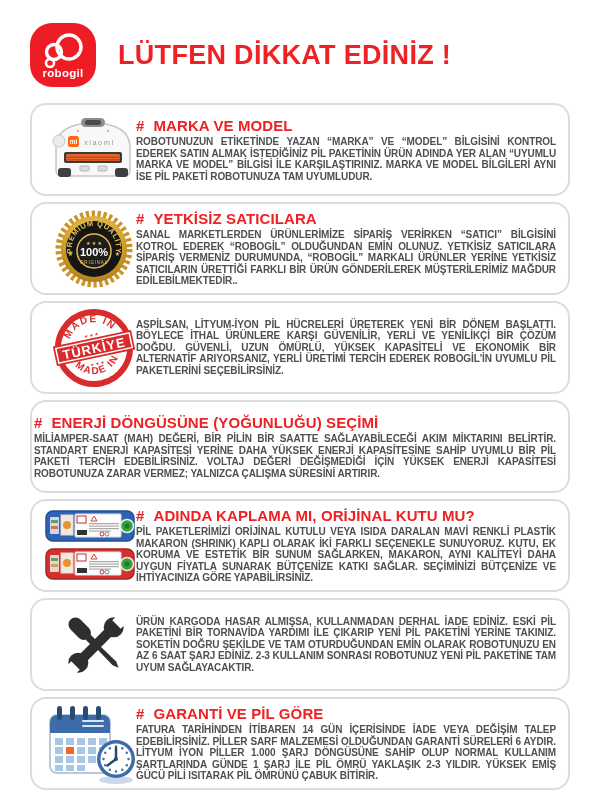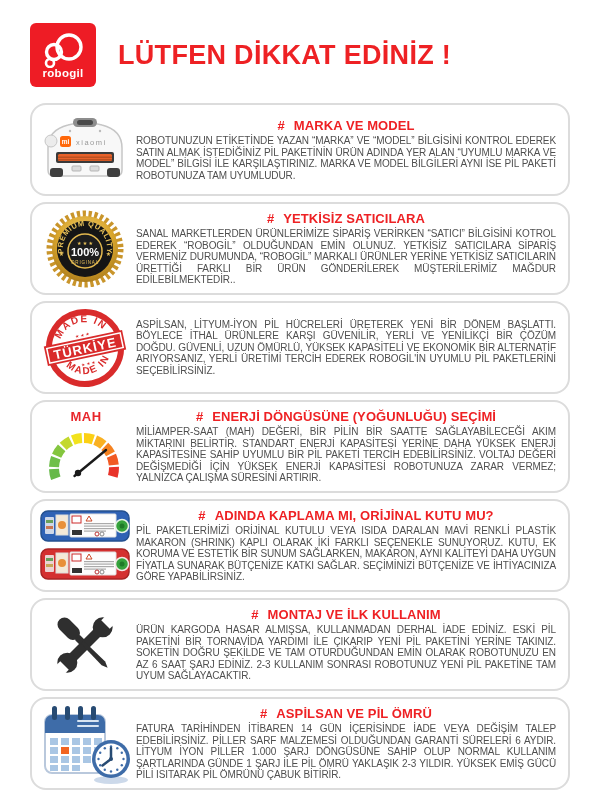--- a/index.html
+++ b/index.html
@@ -1,29 +1,29 @@
 <!DOCTYPE html>
 <html><head>
 <meta charset="utf-8">
 <style>
   html,body{margin:0;padding:0;width:600px;height:800px;background:#fff;overflow:hidden;
     font-family:"Liberation Sans", sans-serif;}
   .header{display:flex;align-items:center;padding:21px 0 0 30px;height:68px;}
-  .logo{width:66px;height:64px;background:#ee1c25;border-radius:6px;display:flex;
+  .logo{width:66px;height:64px;background:#ee1c25;border-radius:22px;display:flex;
     flex-direction:column;align-items:center;justify-content:center;flex:0 0 66px;}
   .logo-text{color:#fff;font-size:11.5px;font-weight:bold;margin-top:-1px;letter-spacing:.3px;}
   .title{color:#ee2124;font-size:27px;font-weight:bold;margin-left:22px;letter-spacing:.3px;}
   .cards{margin:14px 30px 0 30px;}
   .card{display:flex;align-items:center;border:2px solid #dcdcdc;border-radius:16px;
     margin-bottom:6px;height:93px;box-sizing:border-box;background:#fff;padding:2px 12px 2px 2px;}
-  .icon-box{flex:0 0 102px;display:flex;align-items:center;justify-content:center;}
+  .icon-box{flex:0 0 102px;display:flex;align-items:center;justify-content:flex-end;}
   .text-box{flex:1;min-width:0;}
-  .heading{color:#ee2124;font-size:13px;font-weight:bold;margin:0 0 2px 0;letter-spacing:.1px;text-align:center;}
+  .heading{color:#ee2124;font-size:15px;font-weight:bold;margin:0 0 2px 0;letter-spacing:.1px;}
   .heading .hash{margin-right:9px;}
-  .body-text{color:#4f4f4f;font-size:10px;line-height:11.5px;font-weight:normal;
+  .body-text{color:#4f4f4f;font-size:10px;line-height:11.5px;font-weight:bold;
     text-align:justify;margin:0;letter-spacing:-.1px;}
   svg{display:block;}
 </style>
 </head>
 <body>
 
 <div class="header">
   <div class="logo">
     <svg width="44" height="36" viewBox="0 0 44 36">
       <circle cx="28" cy="15" r="12" fill="none" stroke="#ffffff" stroke-width="3.4"></circle>
@@ -118,39 +118,20 @@
           <text x="42" y="46" fill="#ffffff" font-size="13" font-weight="bold" text-anchor="middle" letter-spacing="1">TÜRKİYE</text>
         </g>
       </svg>
     </div>
     <div class="text-box">
       <p class="body-text">ASPİLSAN, LİTYUM-İYON PİL HÜCRELERİ ÜRETEREK YENİ BİR DÖNEM BAŞLATTI. BÖYLECE İTHAL ÜRÜNLERE KARŞI GÜVENİLİR, YERLİ VE YENİLİKÇİ BİR ÇÖZÜM DOĞDU. GÜVENLİ, UZUN ÖMÜRLÜ, YÜKSEK KAPASİTELİ VE EKONOMİK BİR ALTERNATİF ARIYORSANIZ, YERLİ ÜRETİMİ TERCİH EDEREK ROBOGİL'İN UYUMLU PİL PAKETLERİNİ SEÇEBİLİRSİNİZ.</p>
     </div>
   </div>
 
   <div class="card">
-    <div class="icon-box">
-      <svg width="90" height="78" viewBox="0 0 90 78">
-        <text x="46" y="13" font-size="13" font-weight="bold" fill="#e8262b" text-anchor="middle" letter-spacing="0.5">MAH</text>
-        <g fill="none" stroke-width="10">
-          <path d="M15.8 70.3 A30 30 0 0 1 14.0 61.0" stroke="#66b949"></path>
-          <path d="M14.0 59.0 A30 30 0 0 1 15.8 49.7" stroke="#6fbf4a"></path>
-          <path d="M16.6 47.8 A30 30 0 0 1 21.7 39.9" stroke="#84c63f"></path>
-          <path d="M23.2 38.4 A30 30 0 0 1 30.8 33.0" stroke="#c3d82d"></path>
-          <path d="M32.8 32.2 A30 30 0 0 1 41.9 30.1" stroke="#f2e21d"></path>
-          <path d="M44.0 30.0 A30 30 0 0 1 53.3 31.5" stroke="#fcd015"></path>
-          <path d="M55.2 32.2 A30 30 0 0 1 63.3 37.0" stroke="#f9b123"></path>
-          <path d="M64.8 38.4 A30 30 0 0 1 70.5 45.9" stroke="#f58220"></path>
-          <path d="M71.4 47.8 A30 30 0 0 1 73.8 56.9" stroke="#f15a24"></path>
-          <path d="M74.0 59.0 A30 30 0 0 1 72.8 68.3" stroke="#e8332a"></path>
-        </g>
-        <path d="M34.5 68 L66 42" stroke="#1a1a1a" stroke-width="2.4" stroke-linecap="round"></path>
-        <circle cx="38" cy="65" r="3.2" fill="#1a1a1a"></circle>
-      </svg>
-    </div>
     <div class="text-box">
       <p class="heading"><span class="hash">#</span><span>ENERJİ DÖNGÜSÜNE (YOĞUNLUĞU) SEÇİMİ</span></p>
       <p class="body-text">MİLİAMPER-SAAT (MAH) DEĞERİ, BİR PİLİN BİR SAATTE SAĞLAYABİLECEĞİ AKIM MİKTARINI BELİRTİR. STANDART ENERJİ KAPASİTESİ YERİNE DAHA YÜKSEK ENERJİ KAPASİTESİNE SAHİP UYUMLU BİR PİL PAKETİ TERCİH EDEBİLİRSİNİZ. VOLTAJ DEĞERİ DEĞİŞMEDİĞİ İÇİN YÜKSEK ENERJİ KAPASİTESİ ROBOTUNUZA ZARAR VERMEZ; YALNIZCA ÇALIŞMA SÜRESİNİ ARTIRIR.</p>
     </div>
   </div>
 
   <div class="card">
     <div class="icon-box">
       <svg width="92" height="78" viewBox="0 0 92 78">
 
@@ -210,21 +191,20 @@
           <rect x="34" y="67" width="12" height="11" fill="#ffffff"></rect>
         </g>
         <g transform="rotate(-45 40 38)" fill="#2f2f2f">
           <rect x="33" y="2" width="14" height="26" rx="7"></rect>
           <rect x="36.5" y="27" width="7" height="7" rx="1"></rect>
           <path d="M38 34 h4 l0.5 30 L40 70 l-2.5 -6 Z"></path>
         </g>
       </svg>
     </div>
     <div class="text-box">
-      <p class="heading"><span class="hash">#</span><span>MONTAJ VE İLK KULLANIM</span></p>
       <p class="body-text">ÜRÜN KARGODA HASAR ALMIŞSA, KULLANMADAN DERHAL İADE EDİNİZ. ESKİ PİL PAKETİNİ BİR TORNAVİDA YARDIMI İLE ÇIKARIP YENİ PİL PAKETİNİ YERİNE TAKINIZ. SOKETİN DOĞRU ŞEKİLDE VE TAM OTURDUĞUNDAN EMİN OLARAK ROBOTUNUZU EN AZ 6 SAAT ŞARJ EDİNİZ. 2-3 KULLANIM SONRASI ROBOTUNUZ YENİ PİL PAKETİNE TAM UYUM SAĞLAYACAKTIR.</p>
     </div>
   </div>
 
   <div class="card">
     <div class="icon-box">
       <svg width="92" height="82" viewBox="0 0 92 82">
         <rect x="6" y="12" width="60" height="58" rx="7" fill="#ffffff" stroke="#b9c8dc" stroke-width="2"></rect>
         <path d="M6 30 v-11 a7 7 0 0 1 7 -7 h46 a7 7 0 0 1 7 7 v11 Z" fill="#3e6ca8"></path>
         <rect x="38" y="17" width="22" height="2" rx="1" fill="#d7e4f2"></rect>
@@ -270,18 +250,18 @@
           <circle cx="59.5" cy="56" r="1.2"></circle>
             <circle cx="61.2" cy="49.8" r="1.2"></circle>
             <circle cx="65.8" cy="45.2" r="1.2"></circle>
         </g>
         <path d="M72 56 L72 45" stroke="#274b73" stroke-width="2.5" stroke-linecap="round"></path>
         <path d="M72 56 L63.5 62.5" stroke="#274b73" stroke-width="2.5" stroke-linecap="round"></path>
         <circle cx="72" cy="56" r="2" fill="#274b73"></circle>
       </svg>
     </div>
     <div class="text-box">
-      <p class="heading"><span class="hash">#</span><span>ASPİLSAN VE PİL ÖMRÜ</span></p>
+      <p class="heading"><span class="hash">#</span><span>GARANTİ VE PİL GÖRE</span></p>
       <p class="body-text">FATURA TARİHİNDEN İTİBAREN 14 GÜN İÇERİSİNDE İADE VEYA DEĞİŞİM TALEP EDEBİLİRSİNİZ. PİLLER SARF MALZEMESİ OLDUĞUNDAN GARANTİ SÜRELERİ 6 AYDIR. LİTYUM İYON PİLLER 1.000 ŞARJ DÖNGÜSÜNE SAHİP OLUP NORMAL KULLANIM ŞARTLARINDA GÜNDE 1 ŞARJ İLE PİL ÖMRÜ YAKLAŞIK 2-3 YILDIR. YÜKSEK EMİŞ GÜCÜ PİLİ ISITARAK PİL ÖMRÜNÜ ÇABUK BİTİRİR.</p>
     </div>
   </div>
 
 </div>
 
 </body></html>

